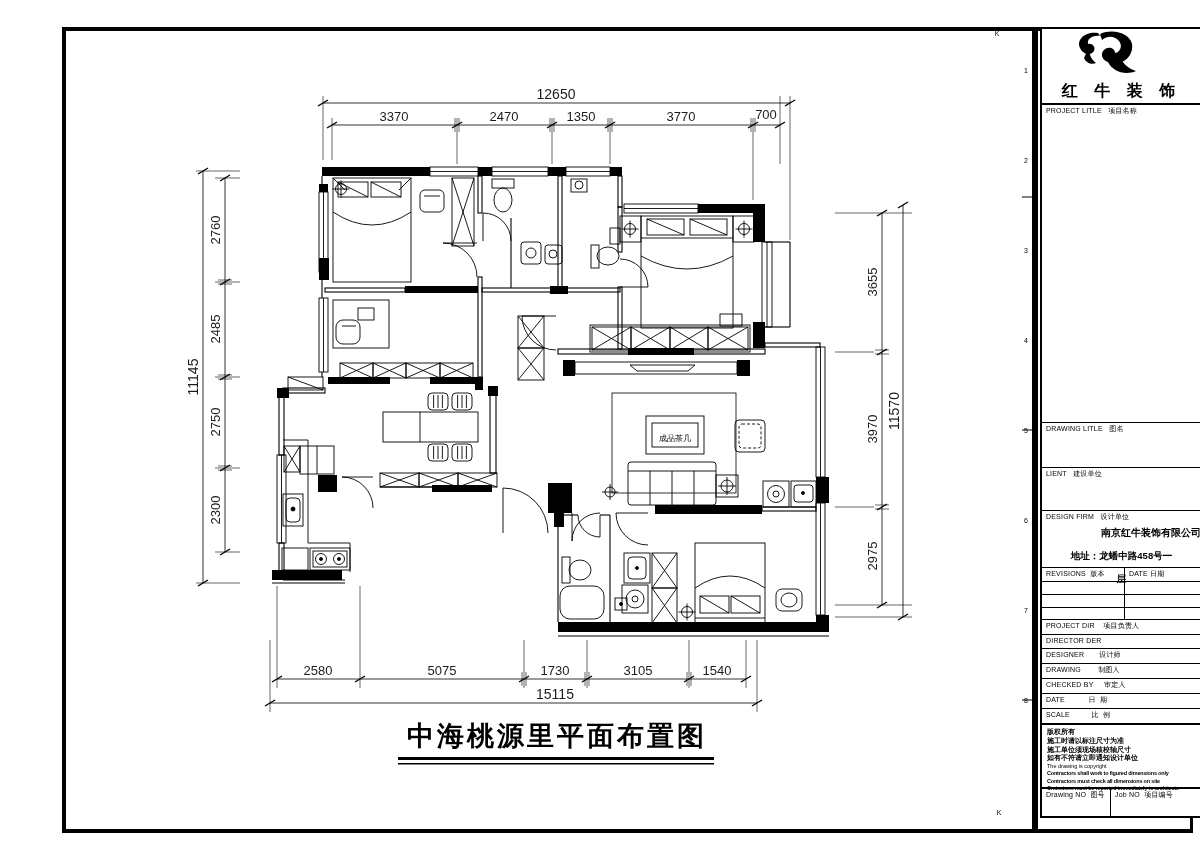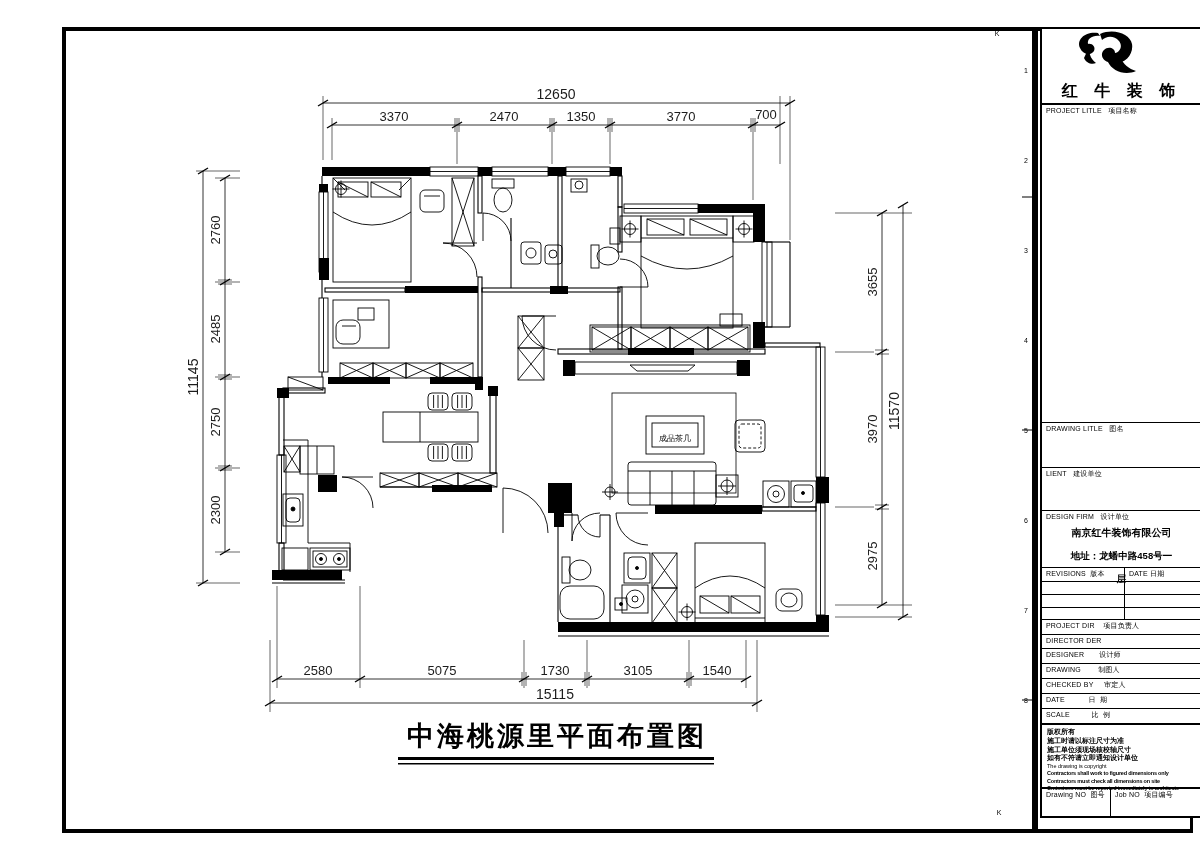--- a/index.html
+++ b/index.html
@@ -12,21 +12,21 @@
   .dim-T{font-size:14px;fill:#1c1c1c;text-anchor:middle;}
   .zone-t{font-size:7px;fill:#000;text-anchor:middle;}
   .plan-title-t{font-size:27px;font-weight:600;letter-spacing:3px;fill:#000;text-anchor:middle;}
   .lbl-s{font-size:8px;fill:#000;text-anchor:middle;}
   
   .tb{position:absolute;box-sizing:border-box;}
   #tb-outer{left:1040px;top:27px;width:163px;height:791px;border:2px solid #000;background:#fff;}
   .tbsec{position:absolute;left:0;right:0;box-sizing:border-box;border-top:1px solid #000;}
   .tb-label{display:block;font-size:7px;letter-spacing:.2px;white-space:pre;padding:2px 0 0 4px;line-height:1.05;}
   .tb-brand{position:absolute;left:0;right:0;bottom:1px;text-align:center;font-size:16px;font-weight:bold;letter-spacing:6px;}
-  .firm-line1{text-align:center;font-size:10px;font-weight:bold;margin-top:6px;}
+  .firm-line1{text-align:right;font-size:10px;font-weight:bold;margin-top:6px;}
   .firm-line2,.firm-line3{text-align:center;font-size:9.5px;font-weight:bold;margin-top:10px;}
   .note-zh{font-size:7px;font-weight:bold;line-height:1.25;padding-left:5px;}
   .note-en{font-size:5.5px;line-height:1.3;padding-left:5px;}
   .note-en-b{font-size:5.5px;font-weight:bold;line-height:1.35;padding-left:5px;letter-spacing:-.2px;}
   .vline{position:absolute;width:1px;background:#000;}
   .hline{position:absolute;height:1px;background:#000;}
 </style>
 </head>
 <body>
 <div id="page">

